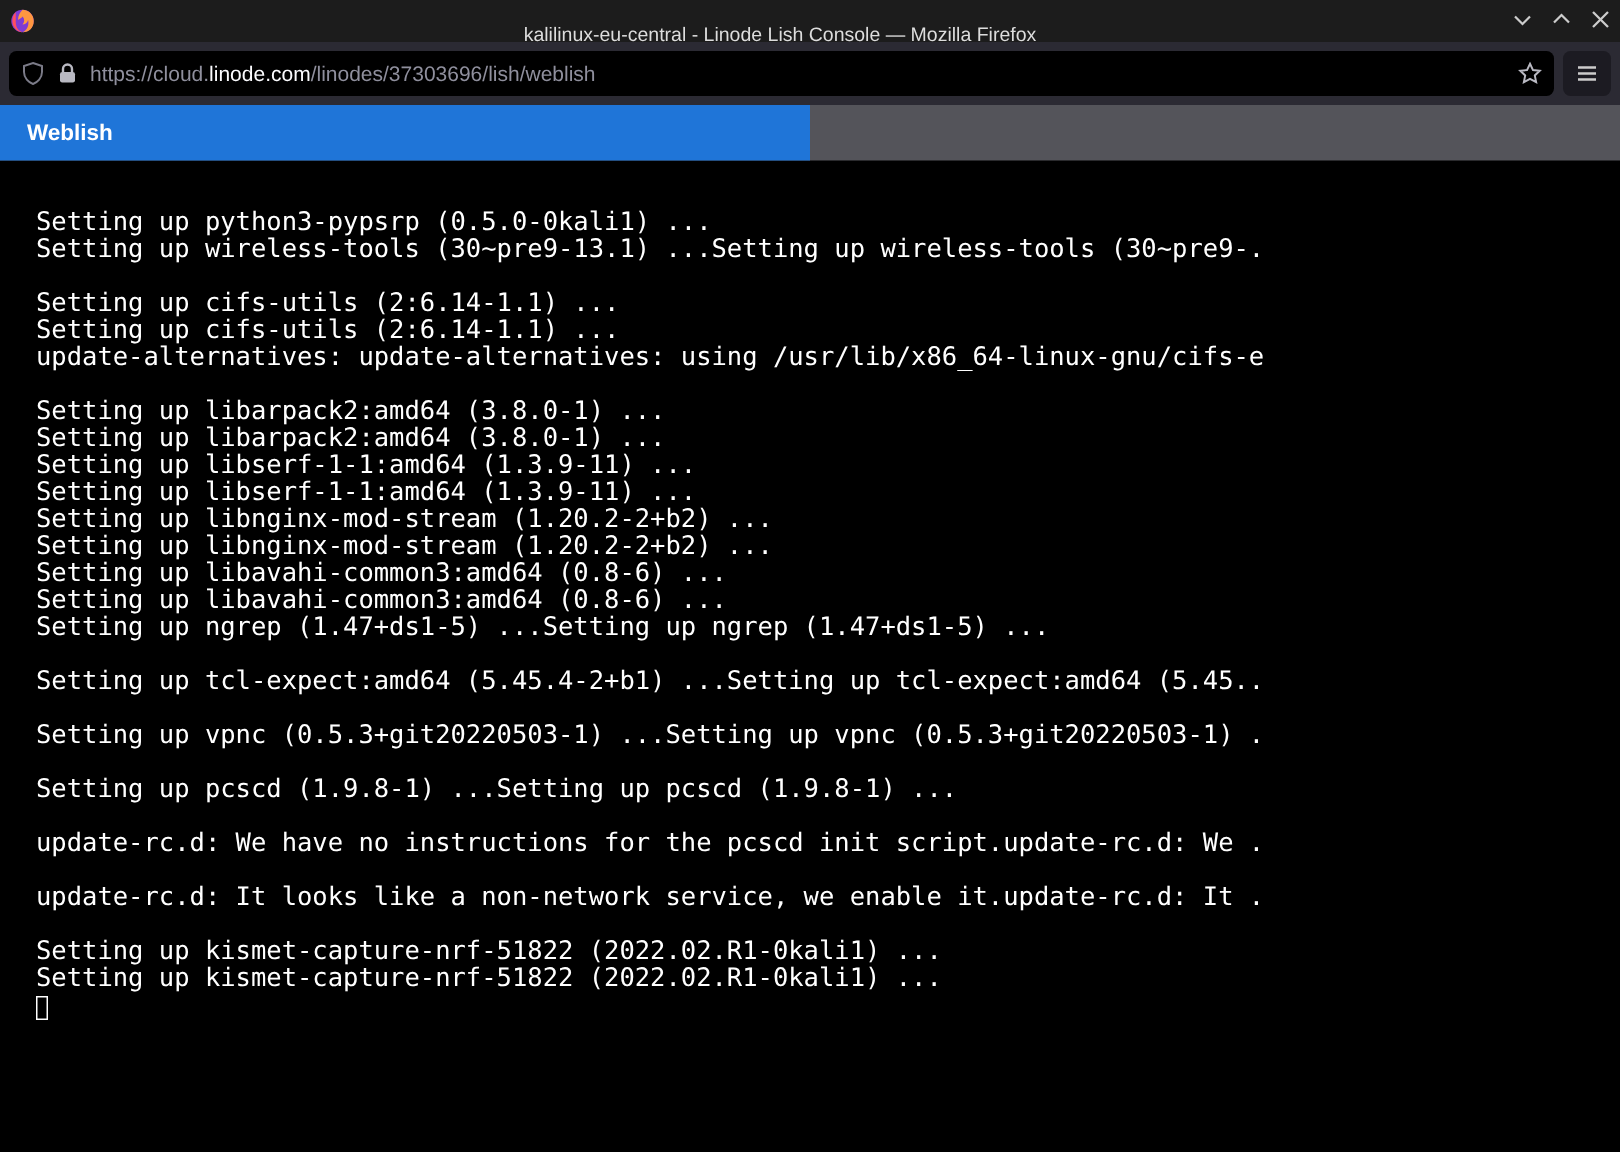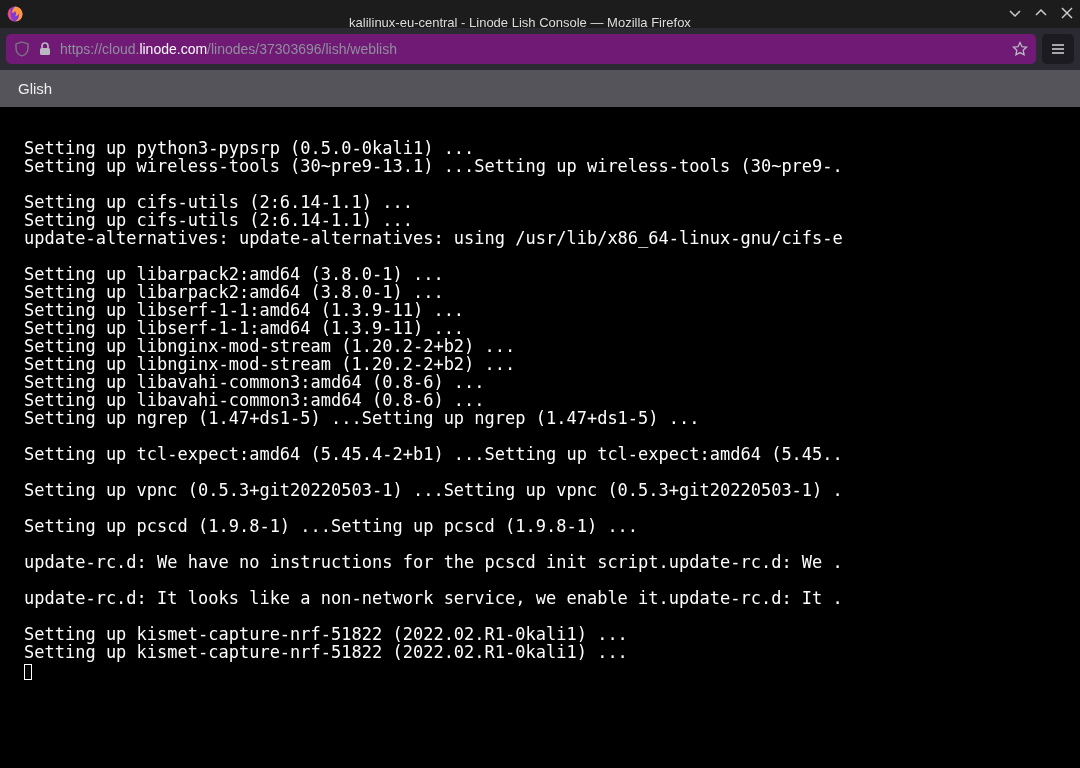--- a/index.html
+++ b/index.html
@@ -28,21 +28,21 @@
       height: 42px;
       background: #2b2a33;
       display: flex;
       align-items: center;
       padding: 0 6px;
       gap: 6px;
     }
     .urlbox {
       flex: 1;
       height: 30px;
-      background: #701a75;
+      background: #000000;
       border-radius: 5px;
       display: flex;
       align-items: center;
       padding: 0 8px;
       gap: 7px;
       color: #ccc;
       font-size: 14px;
     }
     .urlbox .shield, .urlbox .lock { width: 16px; height: 16px; flex: none; }
     .urlbox .url { flex: 1; white-space: nowrap; overflow: hidden; }
@@ -141,22 +141,22 @@
   <div class="hamburger">
     <svg viewBox="0 0 16 16" stroke="#ccc" stroke-width="1.6">
         <line x1="2" y1="4" x2="14" y2="4"></line>
         <line x1="2" y1="8" x2="14" y2="8"></line>
         <line x1="2" y1="12" x2="14" y2="12"></line>
       </svg>
   </div>
 </div>
 
 <div class="tabs">
-  <div class="tab">
-    <span>Glish</span>
+  <div class="tab active">
+    <span>Weblish</span>
   </div>
 </div>
 
 <div class="terminal"><pre id="term-pre">Setting up python3-pypsrp (0.5.0-0kali1) ...
 Setting up wireless-tools (30~pre9-13.1) ...Setting up wireless-tools (30~pre9-.
 
 Setting up cifs-utils (2:6.14-1.1) ...
 Setting up cifs-utils (2:6.14-1.1) ...
 update-alternatives: update-alternatives: using /usr/lib/x86_64-linux-gnu/cifs-e
 

